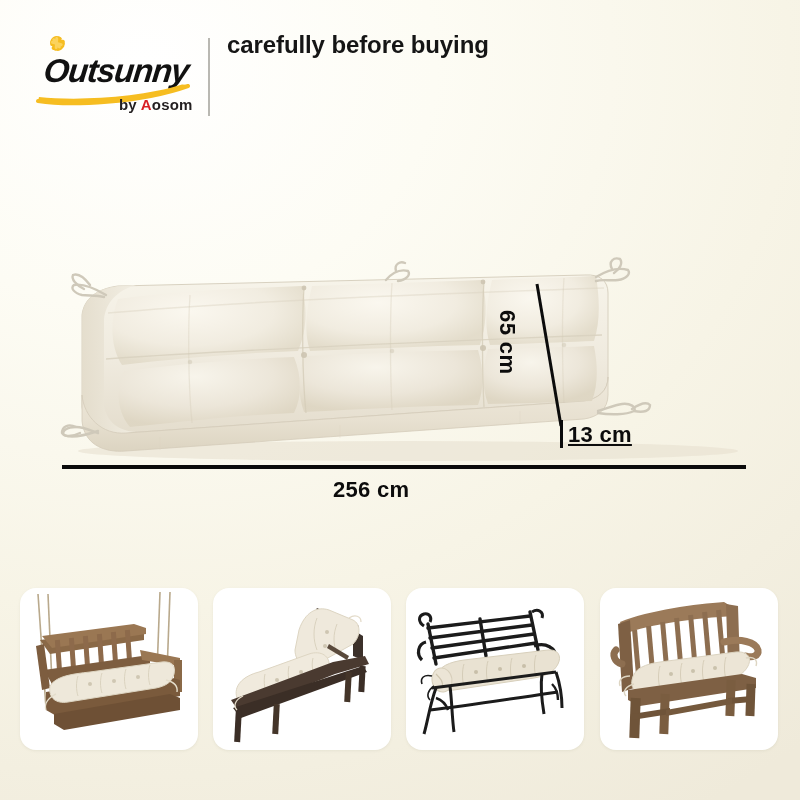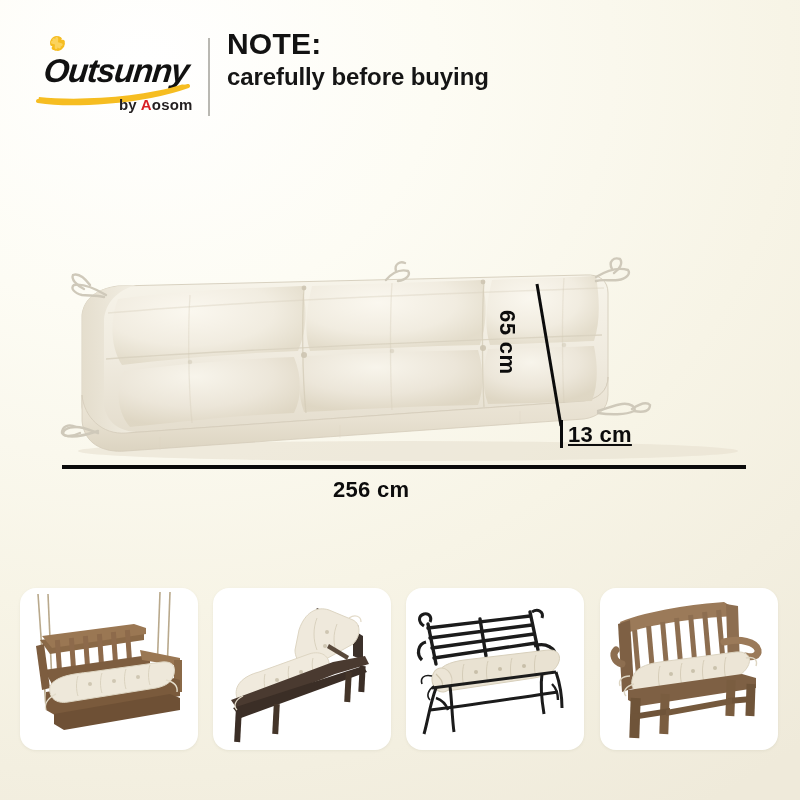--- a/index.html
+++ b/index.html
@@ -206,21 +206,20 @@
         <path d="M2,17 C34,22 104,19 152,2 C150,1 148,0.5 146,0.6 C104,14 40,17 3,13 Z" fill="#f6bd21"></path>
         <path d="M2,17 C34,22 104,19 152,2" stroke="#f6bd21" stroke-width="4" fill="none" stroke-linecap="round"></path>
       </svg>
 
       <div id="logo-by"><span>by </span><span class="aosom-a">A</span><span>osom</span></div>
     </div>
 
     <div id="header-divider"></div>
 
     <div id="note-block">
-      <div id="note-title">NOTE:</div>
       <div id="note-body">
         <div>carefully before buying</div>
       </div>
     </div>
   </div>
 
   <div id="hero">
 
     <div id="cushion-stage">
       <svg id="cushion-svg" width="720" height="215" viewBox="0 0 720 215">

